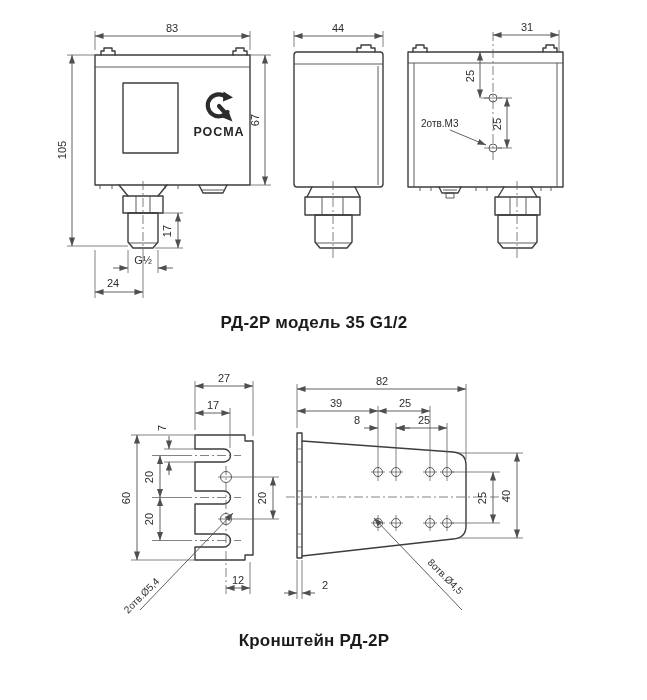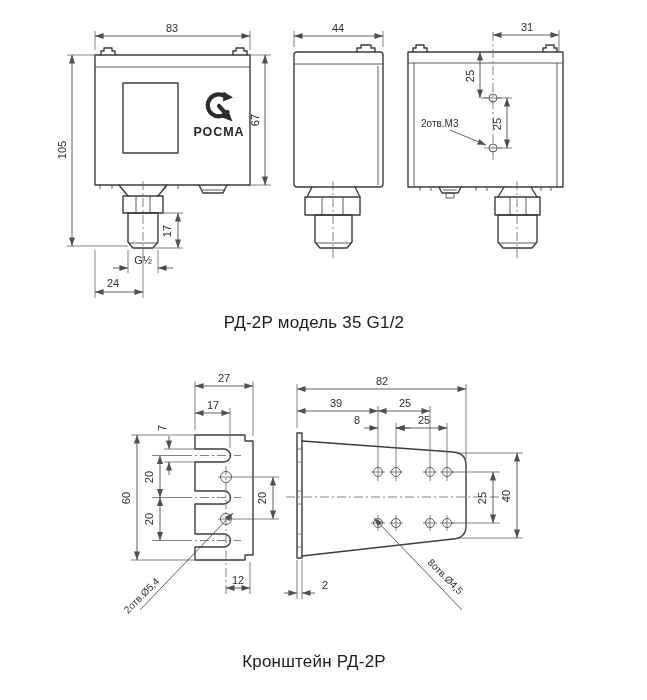--- a/index.html
+++ b/index.html
@@ -9,21 +9,21 @@
   
   .o  {fill:none;stroke:#3d3d3d;stroke-width:1.4;stroke-linejoin:round;stroke-linecap:round;}
   .t  {fill:none;stroke:#4a4a4a;stroke-width:0.9;}
   .dim{fill:none;stroke:#4f4f4f;stroke-width:0.9;}
   .ext{fill:none;stroke:#5a5a5a;stroke-width:0.75;}
   .cl {fill:none;stroke:#5a5a5a;stroke-width:0.75;stroke-dasharray:9 3 2 3;}
   .dt {font-size:11px;fill:#2d2d2d;text-anchor:middle;}
   .lt {font-size:10px;fill:#2d2d2d;}
   .brand{font-size:12.5px;font-weight:700;fill:#262626;text-anchor:middle;letter-spacing:1px;}
   .cap{position:absolute;left:0;width:628px;text-align:center;
-       font-size:17px;font-weight:400;color:#1b1b1d;letter-spacing:.2px;}
+       font-size:17px;font-weight:700;color:#1b1b1d;letter-spacing:.2px;}
   .lg{fill:none;stroke:#2c2c2c;stroke-width:4.2;stroke-linecap:round;}
   .lgf{fill:#2c2c2c;stroke:none;}
 </style>
 </head>
 <body>
 
 <div id="stage">
 
 <svg width="647" height="700" viewBox="0 0 647 700">
   <defs>
@@ -233,15 +233,15 @@
     <line class="dim" x1="284" y1="593" x2="297" y2="593" marker-end="url(#arr)"></line>
     <line class="dim" x1="315" y1="593" x2="302" y2="593" marker-end="url(#arr)"></line>
     <text class="dt" x="325" y="589">2</text>
 
     <line class="dim" x1="374" y1="518" x2="462" y2="610" marker-start="url(#arr)"></line>
     <text class="lt" x="427" y="563" transform="rotate(45 427 563)">8отв.Ø4,5</text>
   </g>
 </svg>
 
 <div class="cap" style="top:313px">РД-2Р модель 35 G1/2</div>
-<div class="cap" style="top:652px">Кронштейн РД-2Р</div>
+<div class="cap" style="top:631px">Кронштейн РД-2Р</div>
 
 </div>
 
 </body></html>

